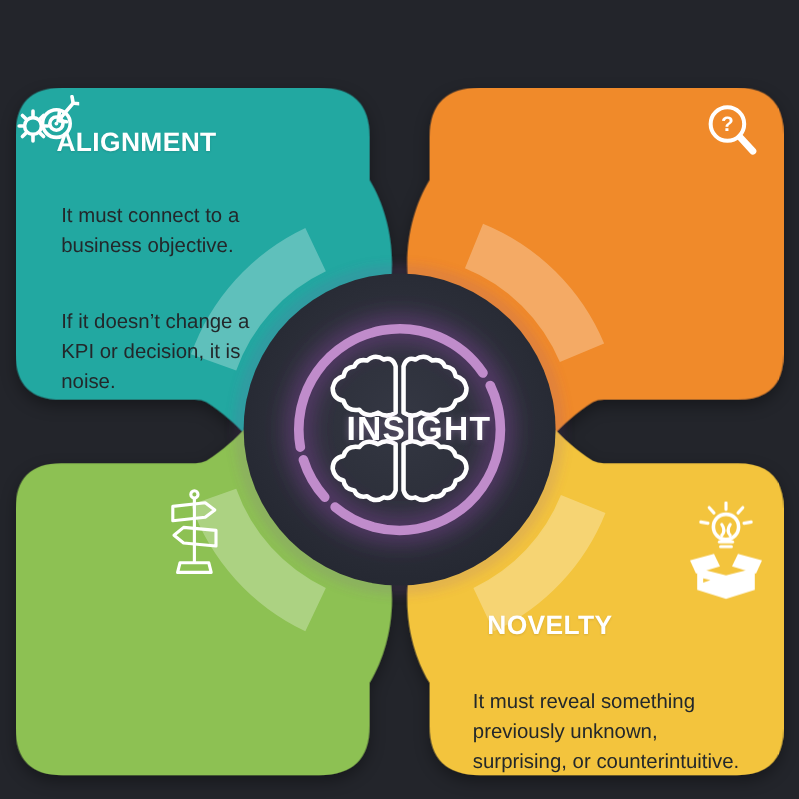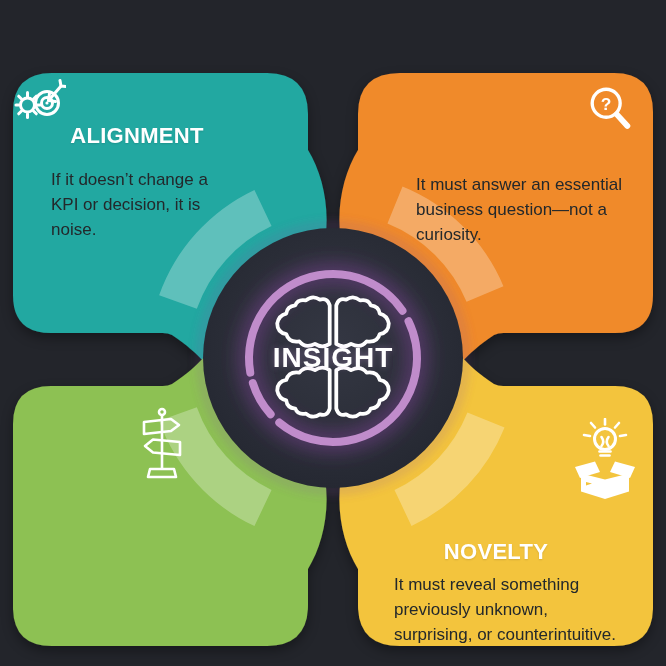--- a/index.html
+++ b/index.html
@@ -16,37 +16,35 @@
   }
   .layer {
     position: absolute; left: 0; top: 0;
   }
   .card-title {
     position: absolute;
     color: #ffffff;
     font-weight: bold;
     font-size: 22px;
     letter-spacing: 0.3px;
-    text-align: center;
     text-shadow: 0 1px 2px rgba(0,0,0,0.12);
-    margin-top: 17px;
   }
   .card-body {
     position: absolute;
     color: #23282b;
     font-size: 17px;
     line-height: 25px;
     white-space: pre-line;
   }
-  .card-body .para + .para { margin-top: 37px; }
+  .card-body .para + .para { margin-top: 13px; }
   .icon-box { position: absolute; }
   .icon-box svg { display: block; width: 100%; height: 100%; }
   #insight-label {
     position: absolute;
-    left: 233px; top: 343px; width: 200px;
+    left: 249px; top: 343px; width: 200px;
     text-align: center;
     color: #ffffff;
     font-size: 28px;
     line-height: 30px;
     font-weight: bold;
     letter-spacing: 1px;
     text-shadow: 0 0 6px rgba(210,160,230,0.35);
   }
 </style>
 </head>
@@ -127,36 +125,33 @@
       <circle cx="33" cy="24" r="11.5"></circle>
       <circle cx="33" cy="24" r="5.5"></circle>
       <circle cx="33" cy="24" r="1.6" fill="#ffffff" stroke="none"></circle>
       <line x1="47" y1="7" x2="35" y2="21"></line>
       <polyline points="35.5,14.5 34.5,21.5 41.5,22.5"></polyline>
       <polyline points="46,1.5 47,7 52,7.5"></polyline>
     </svg>
   </div>
   <div class="card-title" style="left:47px;top:106px;width:180px">ALIGNMENT</div>
   <div class="card-body" style="left:51px;top:142px;width:190px">
+    <div class="para">It must connect to a
+business objective.</div>
     <div class="para">If it doesn’t change a
 KPI or decision, it is
 noise.</div>
   </div>
 
   <div class="icon-box" style="left:582px;top:84px;width:58px;height:54px">
     <svg viewBox="0 0 58 56" fill="none" stroke="#ffffff">
       <circle cx="24" cy="20" r="14.5" stroke-width="3.5"></circle>
       <line x1="35" y1="31.5" x2="46" y2="43.5" stroke-width="6" stroke-linecap="round"></line>
       <text x="24" y="26.5" text-anchor="middle" font-size="18" font-weight="bold" fill="#ffffff" stroke="none" font-family="Liberation Sans, sans-serif">?</text>
     </svg>
-  </div>
-  <div class="card-body" style="left:416px;top:147px;width:240px">
-    <div class="para">It must answer an essential
-business question—not a
-curiosity.</div>
   </div>
 
   <div class="icon-box" style="left:134px;top:406px;width:54px;height:78px">
     <svg viewBox="0 0 54 76" fill="none" stroke="#ffffff" stroke-width="2.6" stroke-linejoin="round">
       <circle cx="28" cy="5" r="3"></circle>
       <line x1="28" y1="8.5" x2="28" y2="62"></line>
       <polygon points="10,15 37,12 45,18 37,24 10,27"></polygon>
       <polygon points="46,35 19,32.5 11,39 19,45.5 46,48"></polygon>
       <polygon points="16,62 40,62 42,70 14,70"></polygon>
     </svg>
@@ -175,21 +170,21 @@
       <line x1="30.5" y1="37.5" x2="39.5" y2="37.5"></line>
       <g fill="#ffffff" stroke="none">
         <polygon points="5,49 25,43.5 30,54 10,60"></polygon>
         <polygon points="65,49 45,43.5 40,54 60,60"></polygon>
         <polygon points="11,55.5 35,61.5 35,81 11,73.5"></polygon>
         <polygon points="59,55.5 35,61.5 35,81 59,73.5"></polygon>
       </g>
       <polygon points="16,64 22,65.5 16,67.5" fill="#f3c43d" stroke="none"></polygon>
     </svg>
   </div>
-  <div class="card-title" style="left:406px;top:522px;width:180px">NOVELTY</div>
+  <div class="card-title" style="left:406px;top:508px;width:180px">NOVELTY</div>
   <div class="card-body" style="left:394px;top:547px;width:260px">
     <div class="para">It must reveal something
 previously unknown,
 surprising, or counterintuitive.</div>
   </div>
 
   <div id="insight-label">INSIGHT</div>
 
 </div>
 

